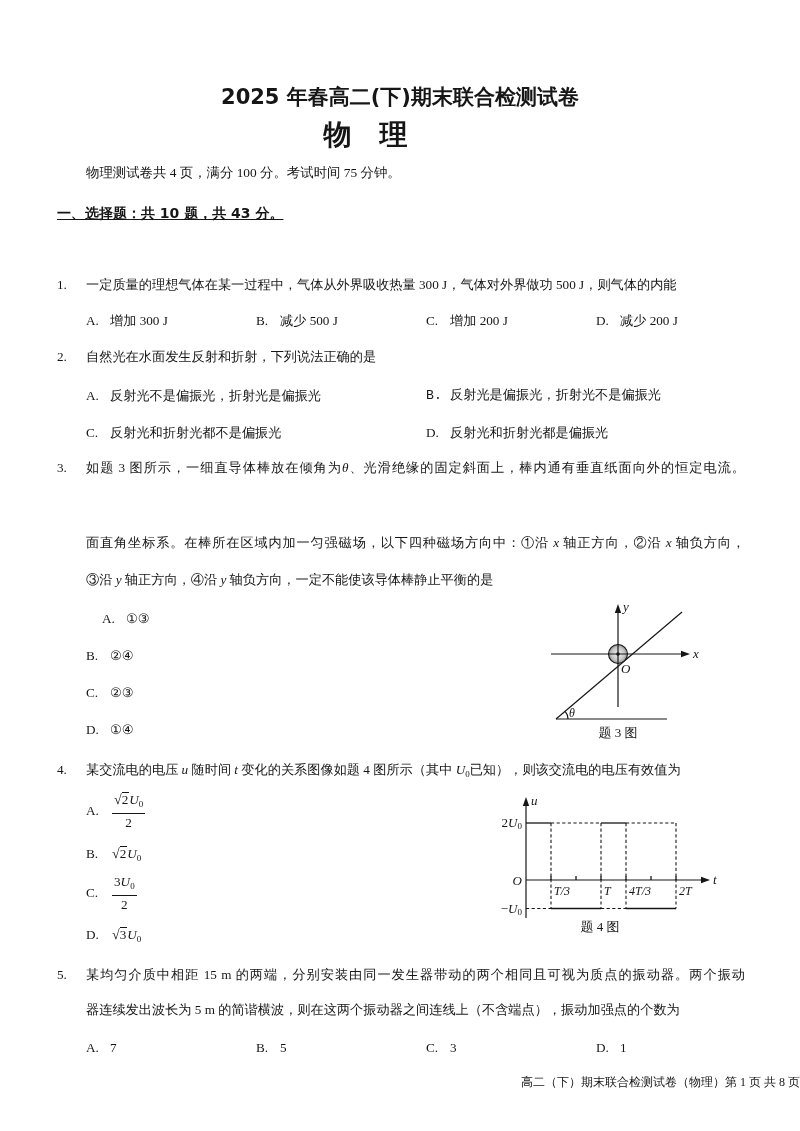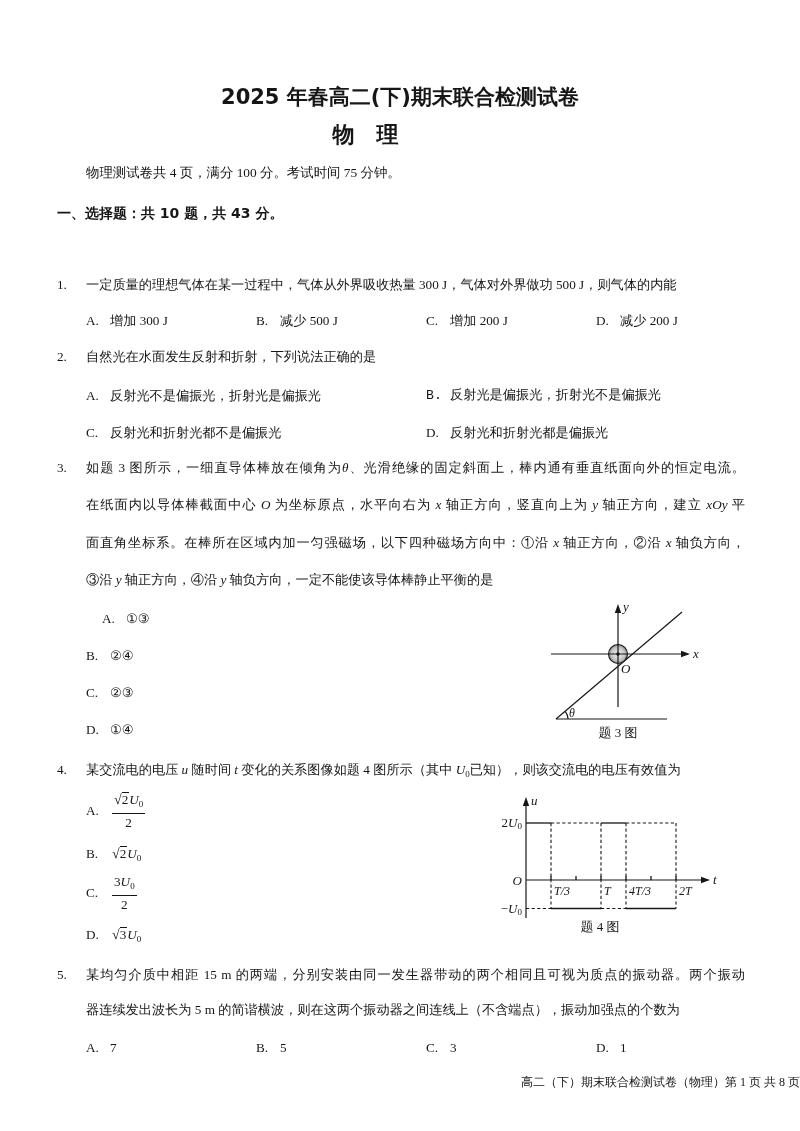--- a/index.html
+++ b/index.html
@@ -5,21 +5,21 @@
     html, body { margin: 0; padding: 0; background: #ffffff; }
     .page {
       position: relative; width: 800px; height: 1131px; overflow: hidden;
       background: #ffffff; color: #161616;
       font-family: "Liberation Serif", "DejaVu Serif", serif; font-size: 13.2px;
     }
     .ln { position: absolute; line-height: 20px; white-space: nowrap; }
     .just { white-space: normal; text-align: justify; text-align-last: justify; }
     .heading { font-family: "DejaVu Sans", "Liberation Sans", sans-serif; font-weight: bold; }
     .title { left: 0; width: 800px; text-align: center; top: 84px; font-size: 21px; line-height: 26px; }
-    .subject { left: 0; width: 731px; text-align: center; top: 121px; font-size: 22px; line-height: 28px; }
+    .subject { left: 0; width: 731px; text-align: center; top: 121px; font-size: 28px; line-height: 28px; }
     .qnum { left: 57px; }
     .var { font-style: italic; font-family: "Liberation Serif", "DejaVu Serif", serif; }
     .sub { font-size: 9px; vertical-align: -3px; }
     .opt { position: absolute; line-height: 20px; white-space: nowrap; }
     .opt .lbl { display: inline-block; width: 24px; }
     .mopt { position: absolute; left: 86px; height: 40px; display: flex; align-items: center; white-space: nowrap; }
     .mopt .lbl { display: inline-block; width: 26px; }
     .frac { display: inline-flex; flex-direction: column; align-items: center; line-height: 17px; }
     .frac .num { border-bottom: 1px solid #161616; padding: 0 2px; }
     .frac .den { padding: 0 2px; }
@@ -36,39 +36,38 @@
   </style>
 </head>
 <body>
 
 <div class="page">
 
   <div class="ln heading title">2025 年春高二(下)期末联合检测试卷</div>
   <div class="ln heading subject">物　理</div>
   <div class="ln" style="left:86px; top:163px; font-size:13.4px;">物理测试卷共 4 页，满分 100 分。考试时间 75 分钟。</div>
 
-  <div class="ln heading" style="left:57px; top:203px; font-size:14px;">一、选择题：共 10 题，共 43 分。</div>
+  <div class="ln heading" style="left:57px; top:203px; font-size:14px;text-decoration:underline;">一、选择题：共 10 题，共 43 分。</div>
 
   <div class="ln qnum" style="top:275px;">1.</div>
   <div class="ln" style="left:86px; top:275px;">一定质量的理想气体在某一过程中，气体从外界吸收热量 300 J，气体对外界做功 500 J，则气体的内能</div>
   <div class="opt" style="left:86px; top:311px;"><span class="lbl">A.</span><span>增加 300 J</span></div>
   <div class="opt" style="left:256px; top:311px;"><span class="lbl">B.</span><span>减少 500 J</span></div>
   <div class="opt" style="left:426px; top:311px;"><span class="lbl">C.</span><span>增加 200 J</span></div>
   <div class="opt" style="left:596px; top:311px;"><span class="lbl">D.</span><span>减少 200 J</span></div>
 
   <div class="ln qnum" style="top:347px;">2.</div>
   <div class="ln" style="left:86px; top:347px;">自然光在水面发生反射和折射，下列说法正确的是</div>
   <div class="opt" style="left:86px; top:386px;"><span class="lbl">A.</span><span>反射光不是偏振光，折射光是偏振光</span></div>
   <div class="opt" style="left:426px; top:386px;font-family:Liberation Mono, monospace;"><span class="lbl">B.</span><span>反射光是偏振光，折射光不是偏振光</span></div>
   <div class="opt" style="left:86px; top:423px;"><span class="lbl">C.</span><span>反射光和折射光都不是偏振光</span></div>
   <div class="opt" style="left:426px; top:423px;"><span class="lbl">D.</span><span>反射光和折射光都是偏振光</span></div>
 
   <div class="ln qnum" style="top:458px;">3.</div>
   <div class="ln just" style="left:86px; top:458px; width:659px;"><span>如题 3 图所示，一细直导体棒放在倾角为</span><span class="var">θ</span><span>、光滑绝缘的固定斜面上，棒内通有垂直纸面向外的恒定电流。</span></div>
-  <div class="ln just" style="left:86px; top:495px; width:659px;"><span>在纸面内以导体棒截面中心 </span><span class="var">O</span><span> 为坐标原点，水平向右为 </span><span class="var">x</span><span> 轴正方向，竖直向上为 </span><span class="var">y</span><span> 轴正方向，建立 </span><span class="var">xOy</span><span> 平</span></div>
   <div class="ln just" style="left:86px; top:533px; width:659px;"><span>面直角坐标系。在棒所在区域内加一匀强磁场，以下四种磁场方向中：①沿 </span><span class="var">x</span><span> 轴正方向，②沿 </span><span class="var">x</span><span> 轴负方向，</span></div>
   <div class="ln" style="left:86px; top:570px;"><span>③沿 </span><span class="var">y</span><span> 轴正方向，④沿 </span><span class="var">y</span><span> 轴负方向，一定不能使该导体棒静止平衡的是</span></div>
   <div class="opt" style="left:86px; top:609px;margin-left:16px;"><span class="lbl">A.</span><span>①③</span></div>
   <div class="opt" style="left:86px; top:646px;"><span class="lbl">B.</span><span>②④</span></div>
   <div class="opt" style="left:86px; top:683px;"><span class="lbl">C.</span><span>②③</span></div>
   <div class="opt" style="left:86px; top:720px;"><span class="lbl">D.</span><span>①④</span></div>
 
   <svg style="position:absolute; left:540px; top:595px;" width="170" height="132" viewBox="0 0 170 132">
     <defs>
       <radialGradient id="rodGrad" cx="50%" cy="50%" r="50%">

